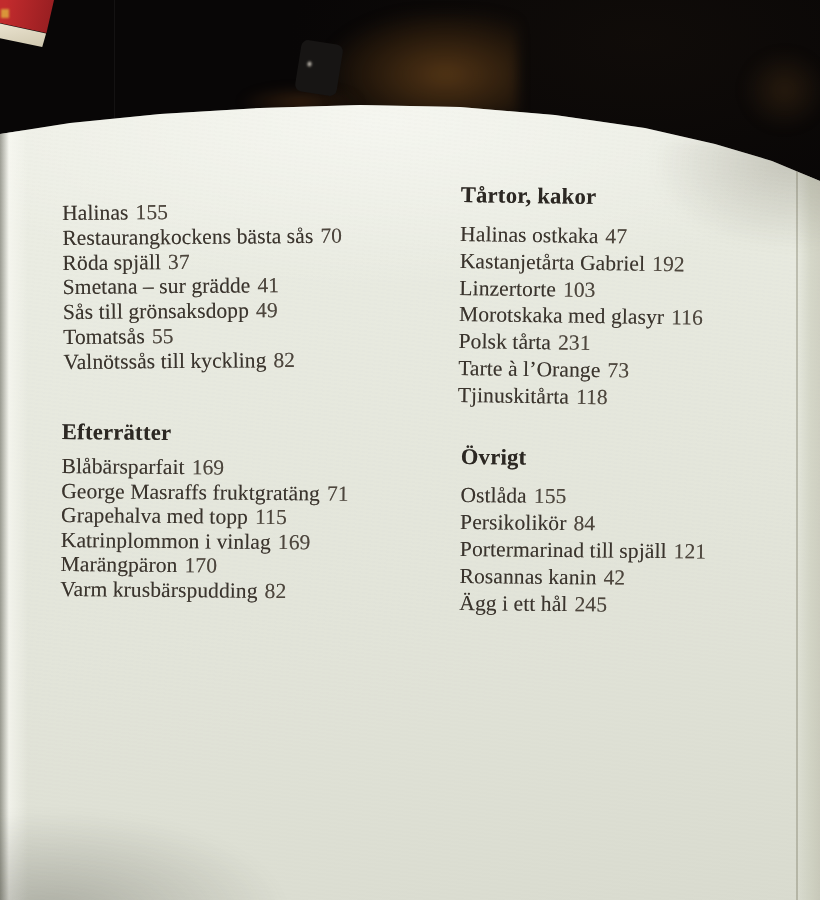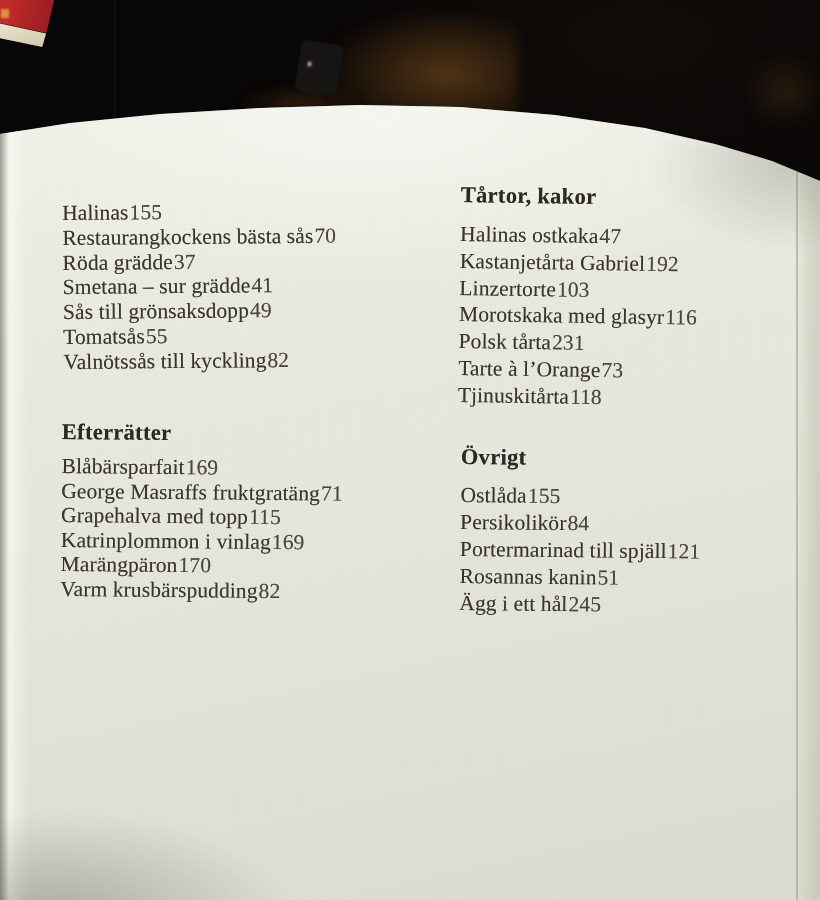--- a/index.html
+++ b/index.html
@@ -55,21 +55,21 @@
     background:radial-gradient(ellipse at 70% 20%, rgba(105,100,85,.28), transparent 70%);filter:blur(6px);}
   .shadow-bl{position:absolute;left:-50px;bottom:-40px;width:340px;height:130px;
     background:radial-gradient(ellipse at 30% 80%, rgba(70,70,62,.32), transparent 70%);filter:blur(6px);}
 
   
   .sec{position:absolute;transform-origin:0 0;color:#3a342d;}
   .heading{font-size:22.5px;font-weight:700;color:#2c2823;letter-spacing:.3px;line-height:26px;
     text-shadow:0 0 .6px rgba(44,40,35,.5);}
   .row{font-size:21.5px;letter-spacing:.1px;white-space:nowrap;
     text-shadow:0 0 .6px rgba(58,52,45,.45);}
-  .num{margin-left:1px;color:#4d463d;}
+  .num{margin-left:7px;color:#4d463d;}
   #sec-l1{left:62px;top:201px;transform:rotate(-.5deg);}
   #sec-l1 .row{line-height:24.8px;}
   #sec-l2{left:62px;top:419px;transform:rotate(.55deg);}
   #sec-l2 .heading{margin-bottom:9px;}
   #sec-l2 .row{line-height:24.6px;}
   #sec-r1{left:461px;top:182px;transform:rotate(.85deg);}
   #sec-r1 .heading{margin-bottom:13px;}
   #sec-r1 .row{line-height:26.8px;}
   #sec-r2{left:461px;top:444px;transform:rotate(.6deg);}
   #sec-r2 .heading{margin-bottom:12px;}
@@ -94,21 +94,21 @@
     <div class="grain"></div>
     <div class="gutter"></div>
     <div class="fore-edge-strip"></div>
     <div class="fore-edge-line"></div>
     <div class="shade-tr"></div>
     <div class="shadow-bl"></div>
 
     <div class="sec" id="sec-l1">
       <div class="row"><span class="lbl">Halinas</span><span class="num">155</span></div>
       <div class="row"><span class="lbl">Restaurangkockens bästa sås</span><span class="num">70</span></div>
-      <div class="row"><span class="lbl">Röda grädde</span><span class="num">37</span></div>
+      <div class="row"><span class="lbl">Röda spjäll</span><span class="num">37</span></div>
       <div class="row"><span class="lbl">Smetana – sur grädde</span><span class="num">41</span></div>
       <div class="row"><span class="lbl">Sås till grönsaksdopp</span><span class="num">49</span></div>
       <div class="row"><span class="lbl">Tomatsås</span><span class="num">55</span></div>
       <div class="row"><span class="lbl">Valnötssås till kyckling</span><span class="num">82</span></div>
     </div>
 
     <div class="sec" id="sec-l2">
       <div class="heading">Efterrätter</div>
       <div class="row"><span class="lbl">Blåbärsparfait</span><span class="num">169</span></div>
       <div class="row"><span class="lbl">George Masraffs fruktgratäng</span><span class="num">71</span></div>
@@ -127,17 +127,17 @@
       <div class="row"><span class="lbl">Polsk tårta</span><span class="num">231</span></div>
       <div class="row"><span class="lbl">Tarte à l’Orange</span><span class="num">73</span></div>
       <div class="row"><span class="lbl">Tjinuskitårta</span><span class="num">118</span></div>
     </div>
 
     <div class="sec" id="sec-r2">
       <div class="heading">Övrigt</div>
       <div class="row"><span class="lbl">Ostlåda</span><span class="num">155</span></div>
       <div class="row"><span class="lbl">Persikolikör</span><span class="num">84</span></div>
       <div class="row"><span class="lbl">Portermarinad till spjäll</span><span class="num">121</span></div>
-      <div class="row"><span class="lbl">Rosannas kanin</span><span class="num">51</span></div>
+      <div class="row"><span class="lbl">Rosannas kanin</span><span class="num">42</span></div>
       <div class="row"><span class="lbl">Ägg i ett hål</span><span class="num">245</span></div>
     </div>
   </div>
 </div>
 
 </body></html>

